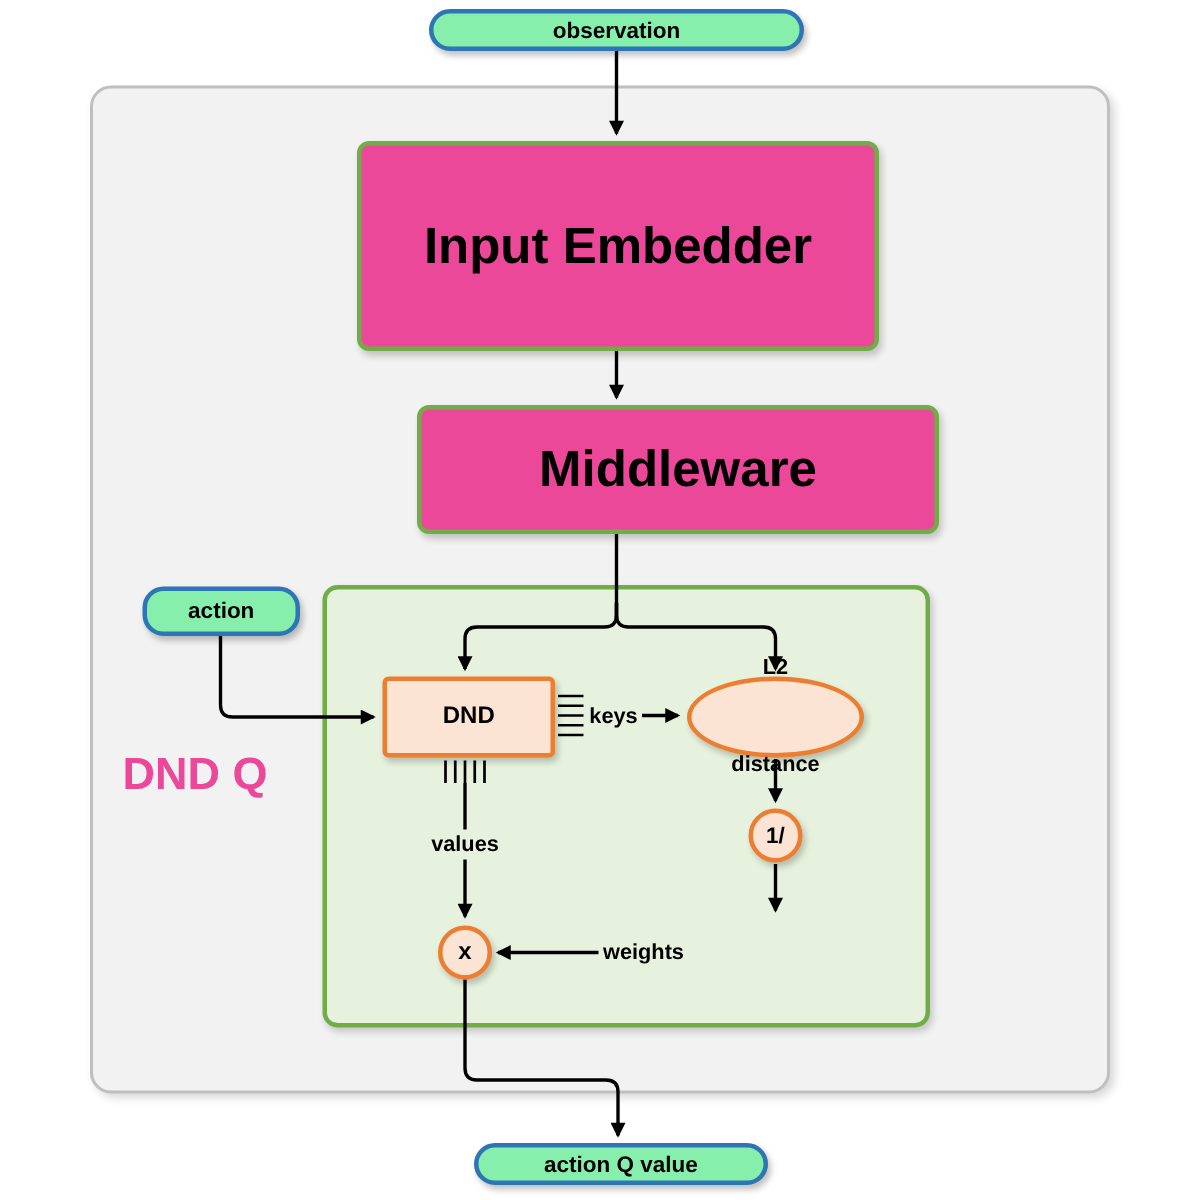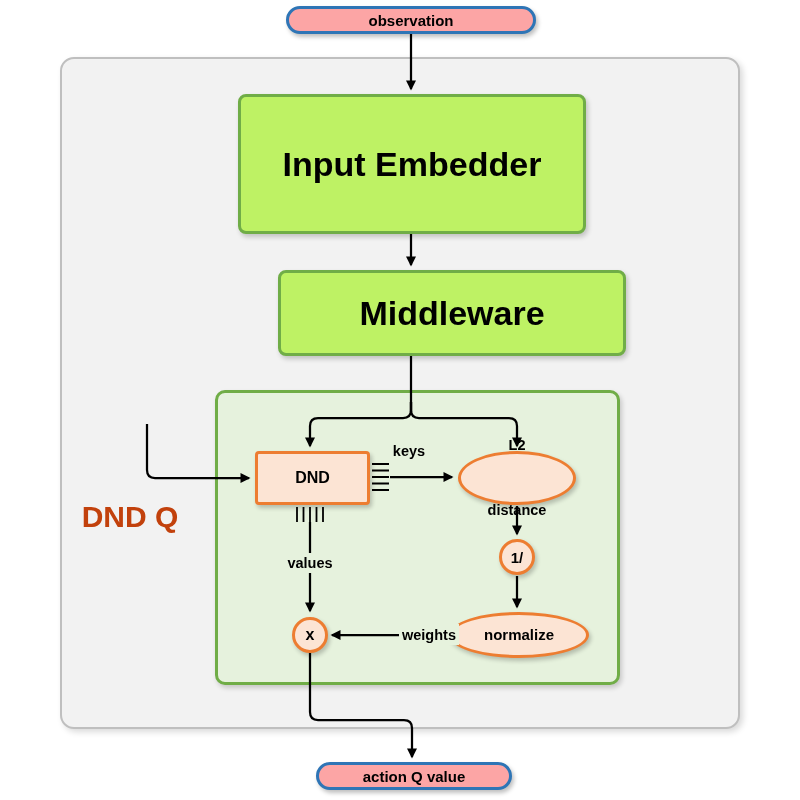--- a/index.html
+++ b/index.html
@@ -37,29 +37,29 @@
     position: absolute;
     box-sizing: border-box;
     left: 215px; top: 390px; width: 405px; height: 295px;
     background: #e6f2dd;
     border: 3px solid #70ad47;
     border-radius: 10px;
     box-shadow: 2px 3px 5px rgba(0,0,0,0.18);
   }
 
   .blue {
-    background: #fca5a5;
+    background: #86efac;
     border: 3px solid #2e75b6;
     border-radius: 14px;
     box-shadow: 2px 3px 4px rgba(0,0,0,0.25);
     font-size: 15px;
   }
 
   .greenbox {
-    background: #bef264;
+    background: #ec4899;
     border: 3px solid #70ad47;
     border-radius: 8px;
     box-shadow: 2px 3px 5px rgba(0,0,0,0.2);
     font-size: 34px;
   }
 
   .orange {
     background: #fce4d4;
     border: 3px solid #ed7d31;
     box-shadow: 2px 3px 4px rgba(0,0,0,0.22);
@@ -78,21 +78,21 @@
     align-items: center;
     justify-content: center;
   }
 
   .group-title {
     position: absolute;
     left: 55px; top: 496px; width: 150px;
     font-weight: bold;
     font-size: 30px;
     line-height: 1.4;
-    color: #c2410c;
+    color: #ec4899;
     text-align: center;
   }
 
   svg.wires { position: absolute; left: 0; top: 0; }
 </style>
 </head>
 <body>
 
 <div class="canvas">
 
@@ -127,39 +127,39 @@
       <path d="M297 507 V522 M303.5 507 V522 M310 507 V522 M316.5 507 V522 M323 507 V522"></path>
     </g>
   </svg>
 
   <div class="node blue" style="left:286px; top:6px; width:250px; height:28px;">observation</div>
 
   <div class="node greenbox" style="left:238px; top:94px; width:348px; height:140px;">Input Embedder</div>
 
   <div class="node greenbox" style="left:238px; top:270px; width:348px; height:86px;margin-left:40px;">Middleware</div>
 
+  <div class="node blue" style="left:95px; top:391px; width:105px; height:33px;">action</div>
 
   <div class="group-title">
     <div>DND Q</div>
   </div>
 
   <div class="node orange orange-rect" style="left:255px; top:451px; width:115px; height:54px;">DND</div>
 
   <div class="node orange orange-ellipse" style="left:458px; top:451px; width:118px; height:54px; flex-direction:column;">
     <span>L2</span>
     <span>distance</span>
   </div>
 
   <div class="node orange orange-circle" style="left:499px; top:539px; width:36px; height:36px;">1/</div>
 
-  <div class="node orange orange-ellipse" style="left:449px; top:612px; width:140px; height:46px; font-size:15px;">normalize</div>
 
   <div class="node orange orange-circle" style="left:292px; top:617px; width:36px; height:36px; font-size:16px;">x</div>
 
-  <div class="edge-label" style="left:390px; top:441px; width:38px; height:20px;">keys</div>
+  <div class="edge-label" style="left:390px; top:468px; width:38px; height:20px;">keys</div>
 
   <div class="edge-label" style="left:282px; top:553px; width:56px; height:20px;">values</div>
 
   <div class="edge-label" style="left:351px; top:624px; width:60px; height:21px;margin-left:48px;">weights</div>
 
   <div class="node blue" style="left:316px; top:762px; width:196px; height:28px;">action Q value</div>
 
 </div>
 
 </body></html>

